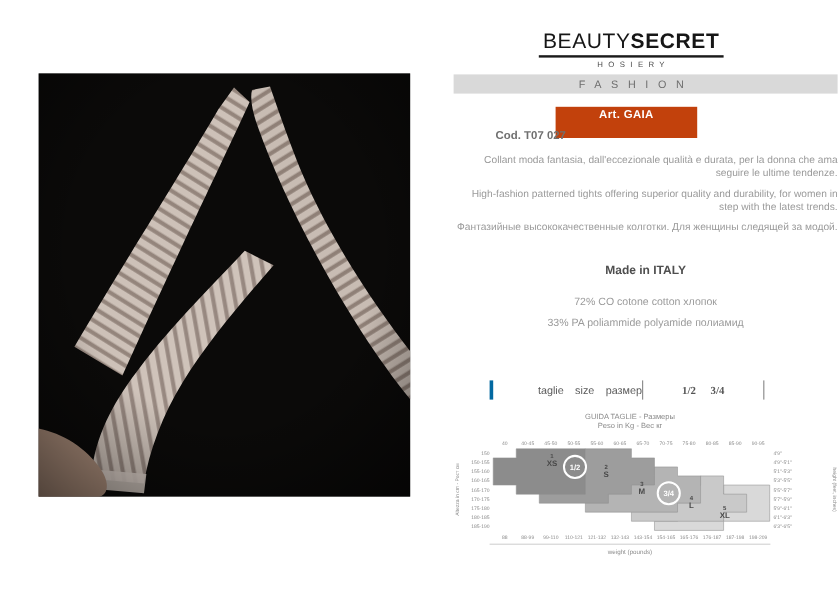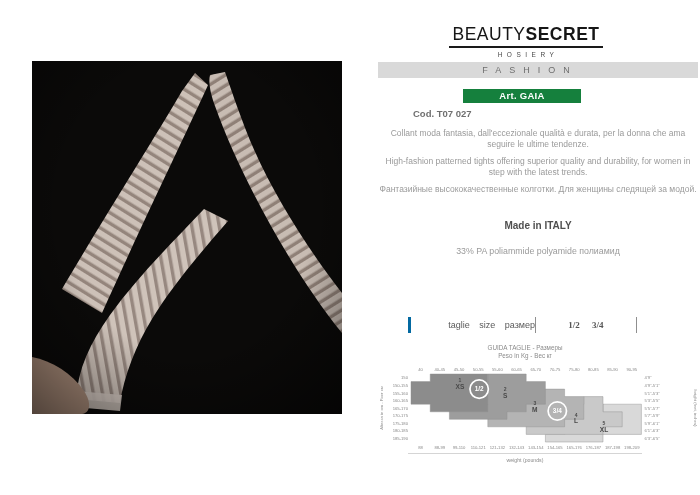--- a/index.html
+++ b/index.html
@@ -11,24 +11,24 @@
   .panel > div{position:absolute;}
   .logo-block{top:0;width:100%;text-align:center;transform:translateX(-12px);}
   .logo-main{display:inline-block;font-size:17.5px;color:#161616;letter-spacing:.5px;
              border-bottom:2px solid #1a1a1a;padding:0 3px 1px;}
   .logo-light{font-weight:400;}
   .logo-bold{font-weight:700;}
   .logo-sub{font-size:6.5px;letter-spacing:4.5px;color:#4a4a4a;margin-top:3px;padding-left:4px;}
   .fashion-bar{top:38px;width:100%;height:16px;background:#d9d9d9;}
   .fashion-bar span{display:block;position:relative;left:-12px;text-align:center;line-height:16px;
              font-size:9px;letter-spacing:8px;padding-left:8px;color:#6e6e6e;}
-  .art-box{top:65px;left:85px;width:118px;height:14px;background:#15803d;color:#fff;
+  .art-box{top:65px;left:85px;width:118px;height:26px;background:#c2410c;color:#fff;
            font-size:9.5px;font-weight:bold;text-align:center;line-height:14.5px;letter-spacing:.3px;}
   .cod{top:84px;left:35px;width:218px;text-align:left;font-size:9.5px;font-weight:bold;color:#6f6f6f;}
-  .para{width:100%;font-size:8.5px;color:#9a9a9a;line-height:11px;text-align:center;}
+  .para{width:100%;font-size:8.5px;color:#9a9a9a;line-height:11px;text-align:right;}
   .para-it{top:104px;}
   .para-en{top:132px;}
   .para-ru{top:160px;}
   .made{top:196px;width:100%;text-align:center;font-size:10px;font-weight:bold;color:#4f4f4f;}
   .comp{top:218px;width:100%;text-align:center;font-size:8.8px;color:#9a9a9a;line-height:18px;}
   .size-row{top:293px;left:30px;width:229px;height:16px;display:flex;font-size:9px;}
   .size-row .cell-labels{width:124px;border-left:3px solid #0369a1;border-right:1px solid #8f8f8f;
        line-height:16px;text-align:right;word-spacing:7px;color:#5a5a5a;}
   .size-row .cell-values{flex:1;border-right:1px solid #8f8f8f;line-height:16px;text-align:center;
        word-spacing:10px;font-weight:bold;color:#555;font-family:Liberation Serif, serif;}
@@ -84,20 +84,21 @@
   <div class="art-box">Art. GAIA</div>
   <div class="cod">Cod. T07 027</div>
 
   <div class="para para-it">Collant moda fantasia, dall'eccezionale qualità e durata, per la donna che ama seguire le ultime tendenze.</div>
   <div class="para para-ru">Фантазийные высококачественные колготки. Для женщины следящей за модой.</div>
   <div class="para para-en">High-fashion patterned tights offering superior quality and durability, for women in step with the latest trends.</div>
 
   <div class="made">Made in ITALY</div>
 
   <div class="comp">
+    <div>72% CO cotone cotton хлопок</div>
     <div>33% PA poliammide polyamide полиамид</div>
   </div>
 
   <div class="size-row">
     <div class="cell-labels">taglie size размер</div>
     <div class="cell-values">1/2 3/4</div>
   </div>
 
   <div class="chart-title">
     <div>GUIDA TAGLIE - Размеры</div>

